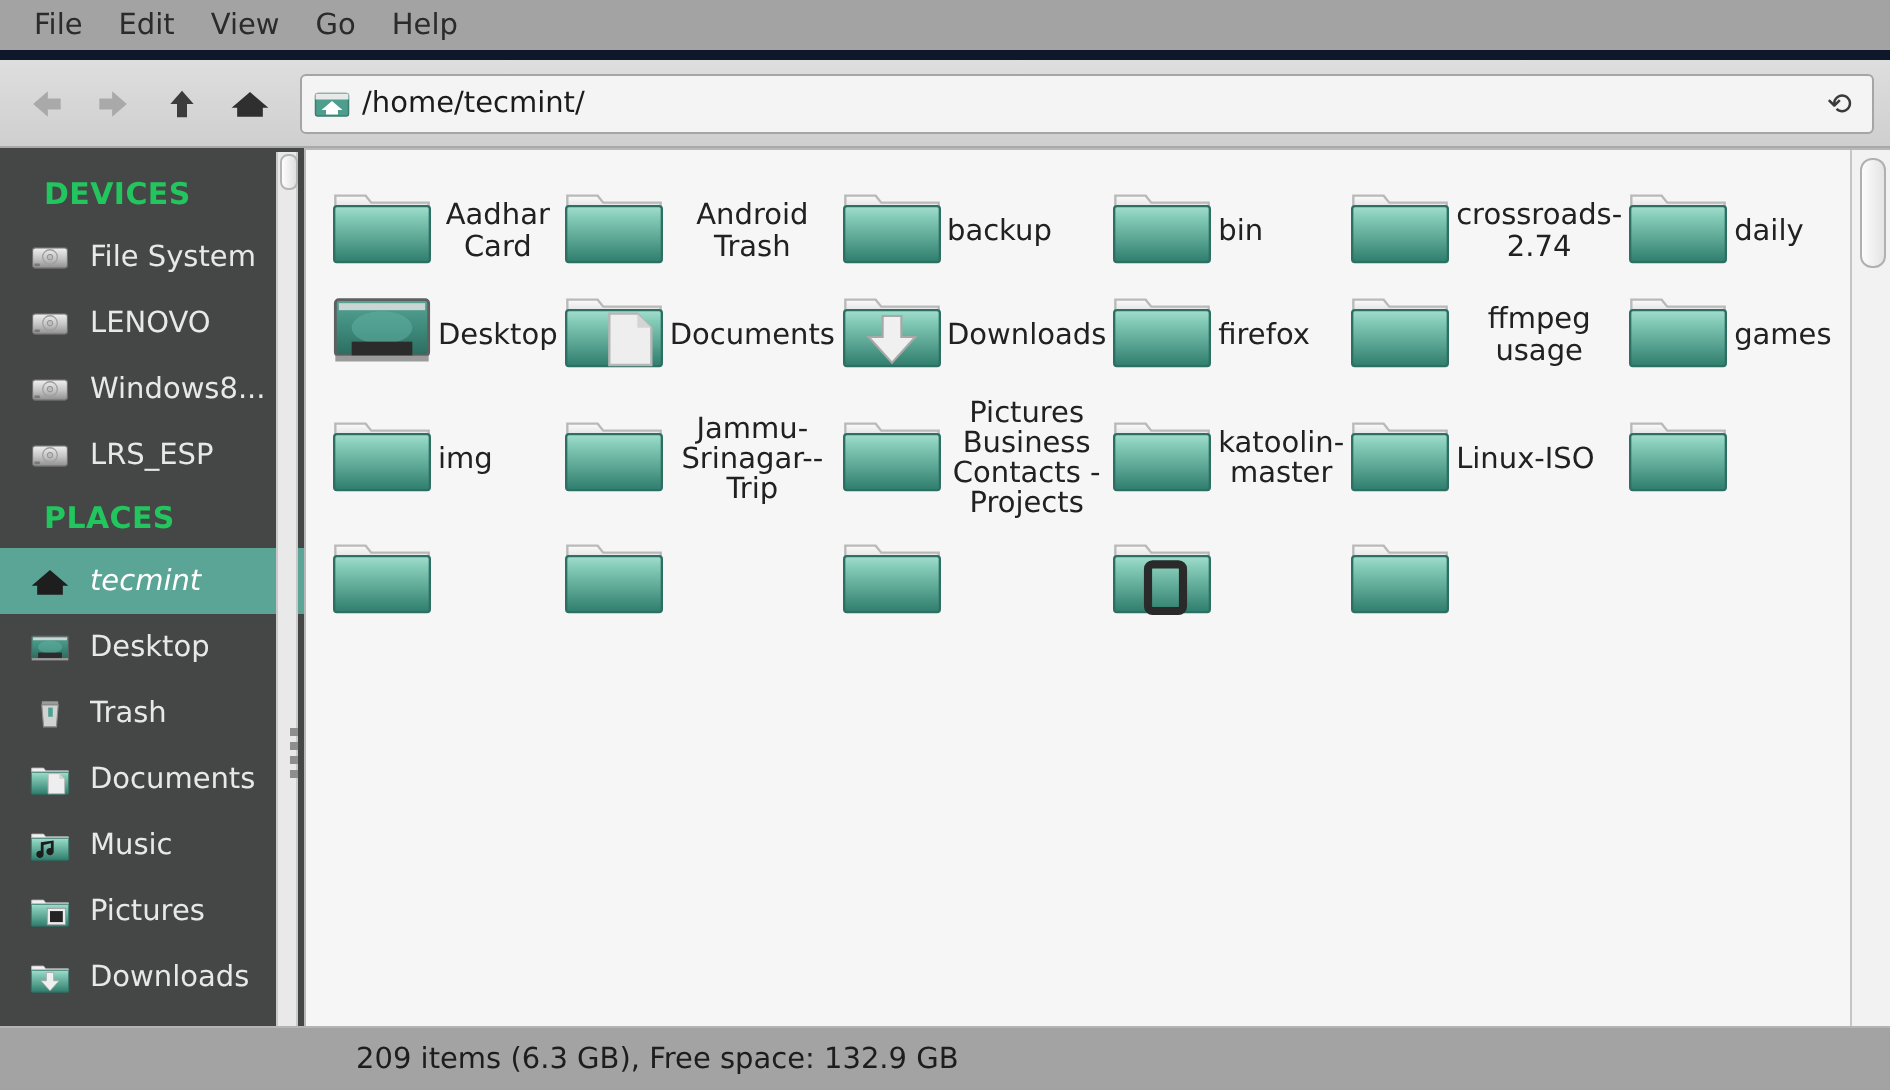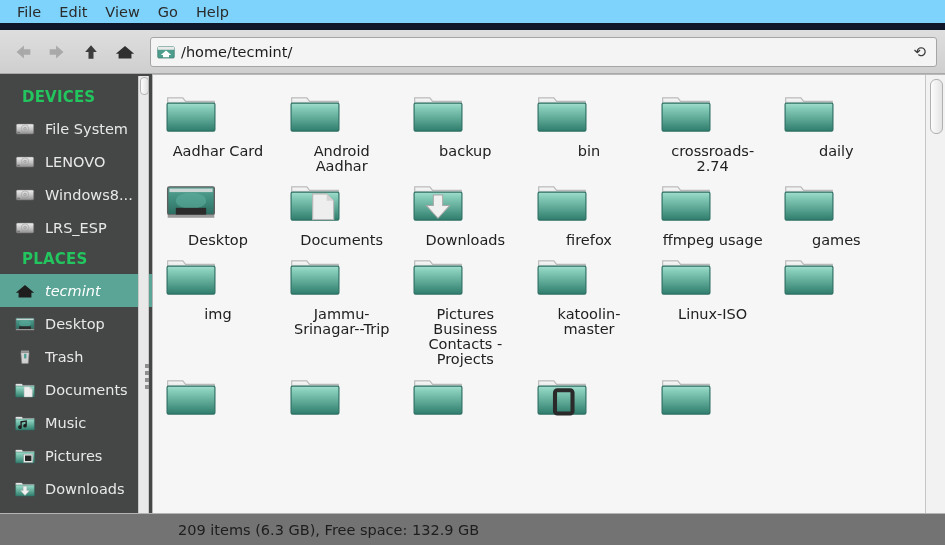--- a/index.html
+++ b/index.html
@@ -7,24 +7,24 @@
     width: 945px; height: 545px;
     font-family: "DejaVu Sans", sans-serif;
     overflow: hidden;
     background: #d6d6d6;
   }
   .window { width: 945px; height: 545px; display: flex; flex-direction: column; background: #d6d6d6; }
 
   
   .menubar {
     height: 30px; flex: 0 0 30px;
-    background: #7dd3fc;
+    background: #a3a3a3;
     display: flex; align-items: center;
     padding-left: 8px;
-    border-bottom: 7px solid #0f172a;
+    border-bottom: 5px solid #0f172a;
   }
   .menu-item {
     font-size: 14.5px; color: #2b2b2b;
     padding: 2px 9px;
     cursor: default;
   }
 
   
   .toolbar {
     height: 44px; flex: 0 0 44px;
@@ -109,21 +109,21 @@
     border-left: 1px solid #b8b8b8;
     border-top: 1px solid #b8b8b8;
   }
   .grid {
     display: grid;
     grid-template-columns: repeat(6, 1fr);
     padding: 14px 18px 0 10px;
     width: 770px;
   }
   .cell {
-    display: flex; flex-direction: column; 
+    display: flex; flex-direction: row; align-items: center;
     padding-bottom: 4px;
   }
   .cell .fname {
     margin-top: 7px;
     font-size: 14.5px; color: #212121;
     text-align: center; line-height: 1.04;
     max-width: 110px;
     word-wrap: break-word;
   }
   .icon-wrap { width: 56px; height: 48px; position: relative; }
@@ -138,21 +138,21 @@
   .main-thumb {
     position: absolute; left: 4px; top: 4px;
     width: 13px; height: 55px;
     background: linear-gradient(to right,#fcfcfc,#e4e4e4);
     border: 1px solid #b0b0b0; border-radius: 6px;
   }
 
   
   .statusbar {
     height: 32px; flex: 0 0 32px;
-    background: #737373;
+    background: #a3a3a3;
     border-top: 1px solid #b4b4b4;
     display: flex; align-items: center;
     padding-left: 178px;
     font-size: 14.5px; color: #1d1d1d;
   }
 </style>
 </head>
 <body>
 
 <svg width="0" height="0" style="position:absolute" aria-hidden="true">
@@ -400,21 +400,21 @@
         <div class="cell">
           <div class="icon-wrap"><svg width="56" height="48" viewBox="0 0 48 40">
                 <use href="#ic-folder"></use>
               </svg></div>
           <div class="fname">Aadhar Card</div>
         </div>
         <div class="cell">
           <div class="icon-wrap"><svg width="56" height="48" viewBox="0 0 48 40">
                 <use href="#ic-folder"></use>
               </svg></div>
-          <div class="fname">Android Aadhar</div>
+          <div class="fname">Android Trash</div>
         </div>
         <div class="cell">
           <div class="icon-wrap"><svg width="56" height="48" viewBox="0 0 48 40">
                 <use href="#ic-folder"></use>
               </svg></div>
           <div class="fname">backup</div>
         </div>
         <div class="cell">
           <div class="icon-wrap"><svg width="56" height="48" viewBox="0 0 48 40">
                 <use href="#ic-folder"></use>

